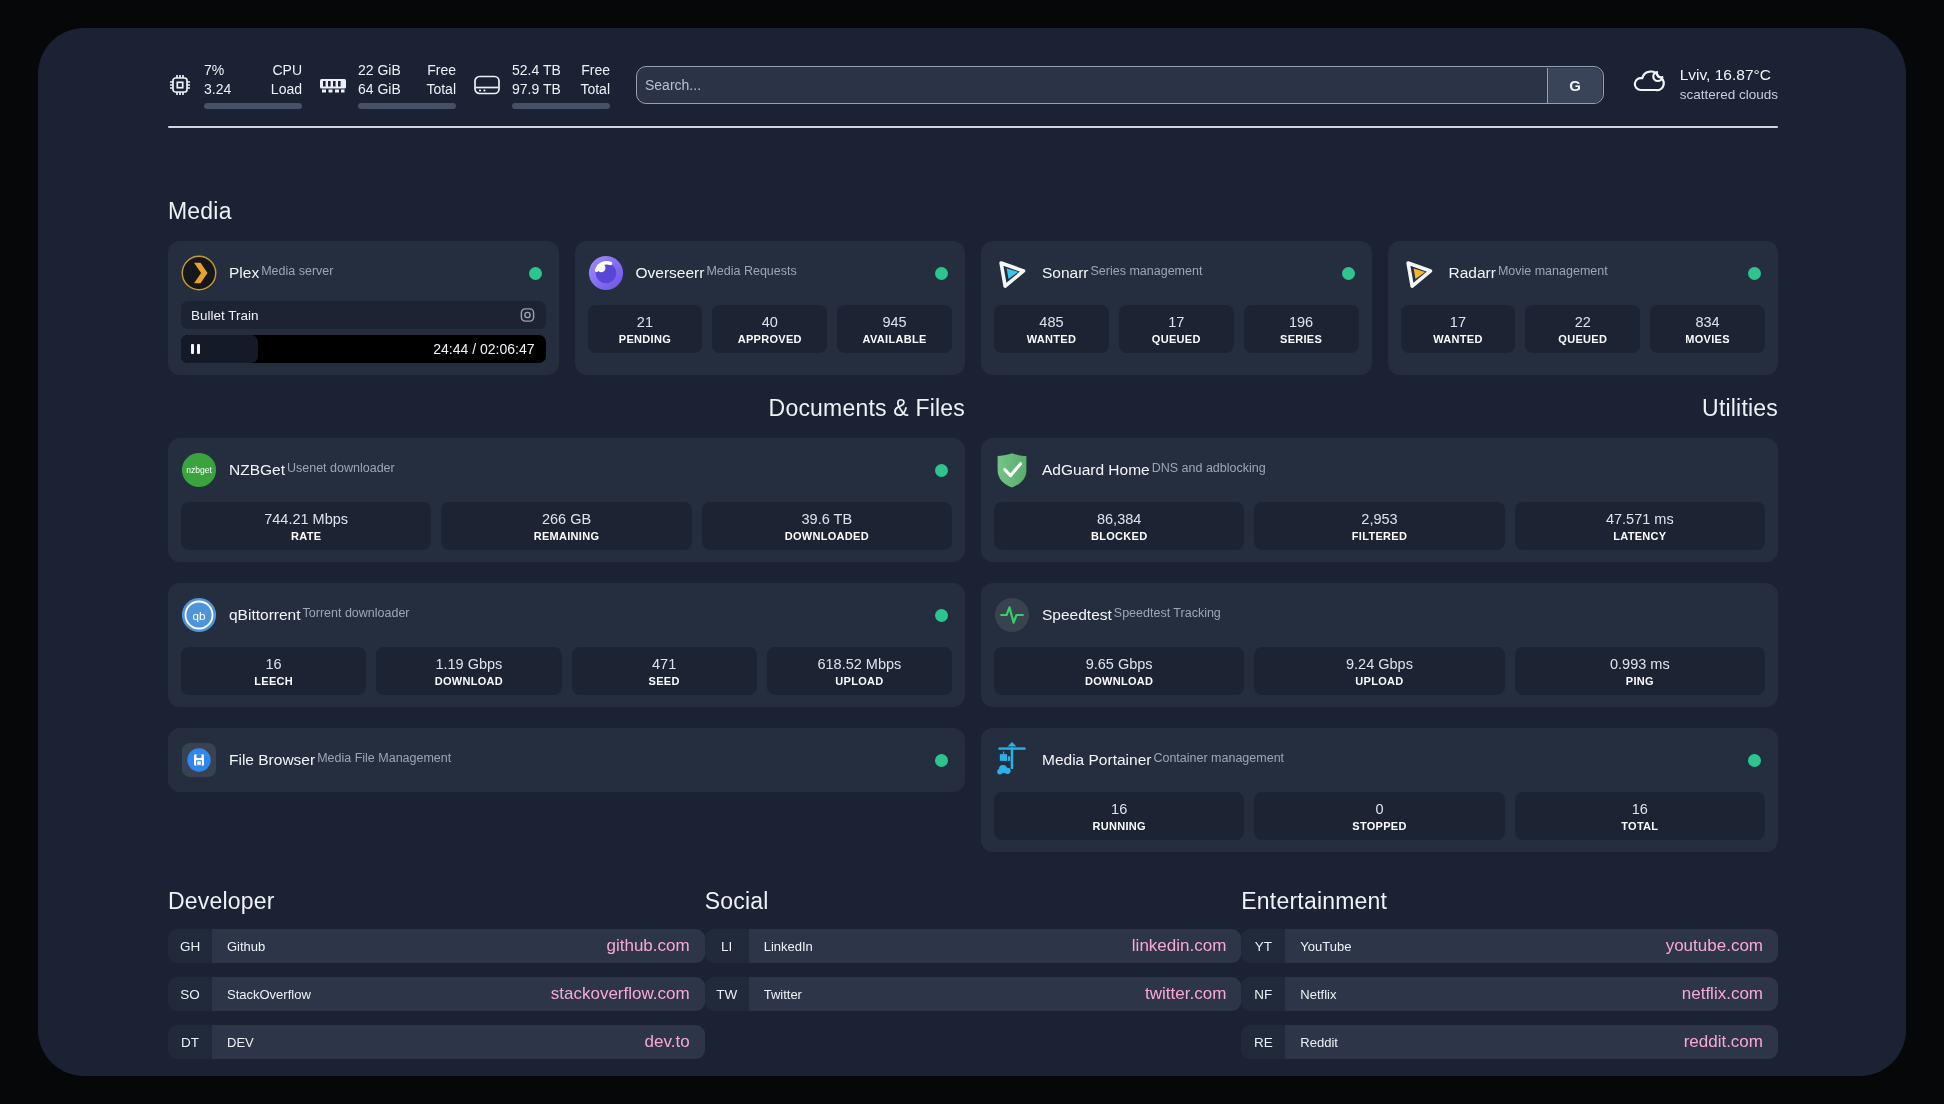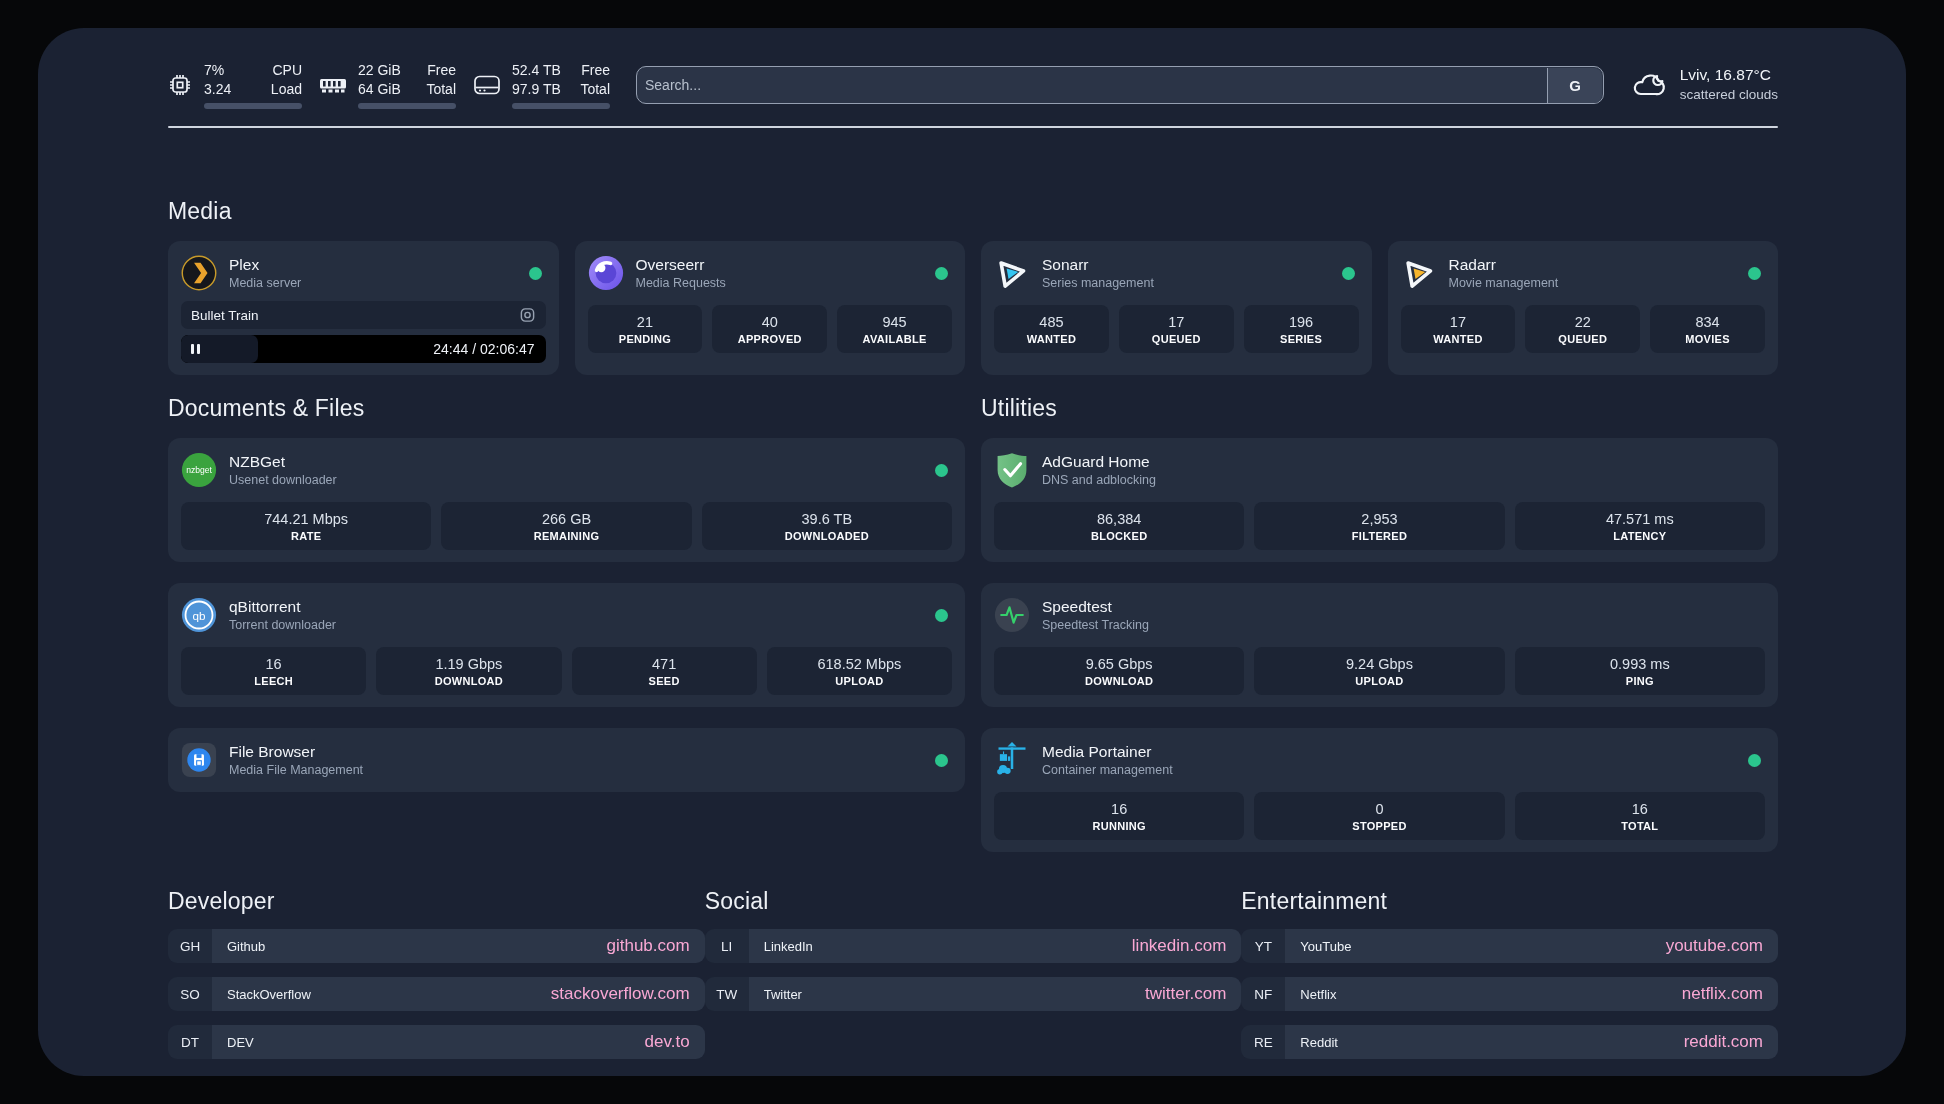--- a/index.html
+++ b/index.html
@@ -21,37 +21,37 @@
 
   .searchwrap{flex:1;position:relative;height:38px;}
   .searchwrap input{width:100%;height:100%;box-sizing:border-box;background:#2b3447;
       border:1.5px solid #959fb1;border-radius:10px;color:#dfe4ec;font-size:14px;
       padding:0 72px 0 8px;outline:none;font-family:"Liberation Sans",sans-serif;}
   .searchwrap input::placeholder{color:#b7c0cd;}
   .search-suffix{position:absolute;top:1.5px;bottom:1.5px;right:1.5px;width:54px;
       background:#3a4458;border-left:1.5px solid #959fb1;border-radius:0 8px 8px 0;
       display:flex;align-items:center;justify-content:center;color:#eef1f6;font-size:15px;font-weight:700;}
 
-  .weather{display:flex;align-items:center;gap:12px;flex:none;}
+  .weather{display:flex;align-items:flex-start;gap:12px;flex:none;}
   .weather .wtxt{display:flex;flex-direction:column;line-height:1.35;}
   .weather .w1{font-size:15.5px;color:#f1f4f8;}
   .weather .w2{font-size:13.5px;color:#c7ceda;}
 
   .divider{height:2px;background:#cfd5df;border-radius:1px;margin-top:14px;}
 
   
   .h-section{font-size:23px;font-weight:500;color:#eef1f6;letter-spacing:.2px;}
   .h-media{margin-top:70px;margin-bottom:16px;}
 
   
   .card{background:#252e3f;border-radius:12px;padding:12px 13px;box-sizing:border-box;}
   .card-head{display:flex;align-items:center;gap:12px;height:40px;}
   .app-icon{width:36px;height:36px;flex:none;display:flex;align-items:center;justify-content:center;}
   .app-icon svg{width:36px;height:36px;display:block;}
-  .app-titles{flex:1;display:flex;flex-direction:column;gap:2px;min-width:0;}
+  .app-titles{flex:1;display:flex;flex-direction:row;gap:2px;min-width:0;}
   .app-name{font-size:15.5px;font-weight:500;color:#f2f5f9;white-space:nowrap;}
   .app-desc{font-size:12.5px;color:#9aa6b8;white-space:nowrap;}
   .status-dot{width:13px;height:13px;border-radius:50%;background:#2bc58d;flex:none;margin-right:4px;}
 
   .stat-grid{display:grid;grid-auto-flow:column;grid-auto-columns:1fr;gap:10px;margin-top:12px;}
   .stat-box{background:#1c2434;border-radius:8px;height:48px;display:flex;flex-direction:column;
             align-items:center;justify-content:center;gap:3px;}
   .stat-value{font-size:14.5px;color:#dce3ec;}
   .stat-label{font-size:11px;font-weight:700;color:#fbfcfe;letter-spacing:.3px;}
 
@@ -63,21 +63,21 @@
   .plex-title{flex:1;font-size:13.5px;color:#eef2f7;}
   .plex-progress{margin-top:6px;background:#000000;border-radius:7px;height:28px;position:relative;
             display:flex;align-items:center;overflow:hidden;}
   .plex-elapsed{position:absolute;left:0;top:0;bottom:0;background:#141a28;border-radius:7px;
             display:flex;align-items:center;padding-left:10px;box-sizing:border-box;}
   .pause-glyph{display:flex;gap:3px;}
   .pause-glyph i{display:block;width:2.8px;height:10px;background:#f1f4f8;border-radius:1px;}
   .plex-time{margin-left:auto;padding-right:11px;font-size:14px;font-weight:500;color:#f0f3f8;z-index:1;}
 
   
-  .two-col{display:grid;grid-template-columns:1fr 1fr;gap:16px;margin-top:20px;}
+  .two-col{display:grid;grid-template-columns:1fr 1fr;gap:16px;margin-top:20px;text-align:right;}
   .col-stack{display:flex;flex-direction:column;gap:21px;}
   .col-stack .h-section{margin-bottom:-5px;}
 
   
   .links-grid{display:grid;grid-template-columns:1fr 1fr 1fr;gap:0;margin-top:36px;}
   .links-col{display:flex;flex-direction:column;gap:14px;}
   .links-col .h-section{margin-bottom:0;}
   .link-row{display:flex;height:34px;border-radius:9px;overflow:hidden;cursor:pointer;}
   .link-abbr{width:44px;flex:none;background:#212a3b;display:flex;align-items:center;
              justify-content:center;font-size:13.5px;font-weight:500;color:#e9edf4;}

